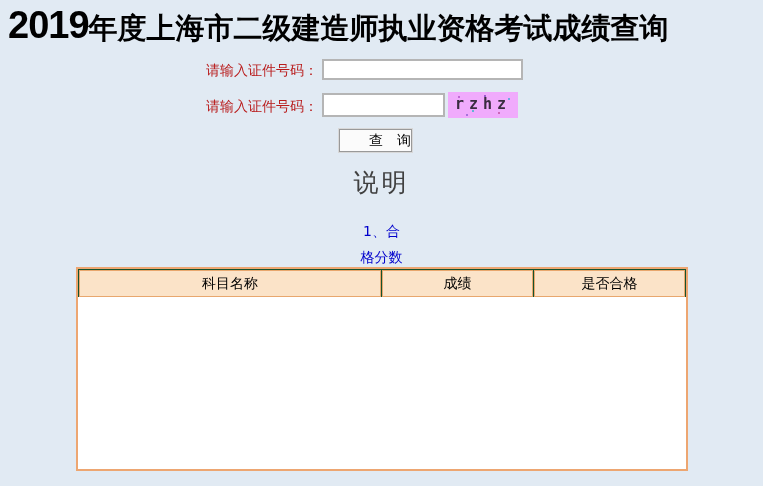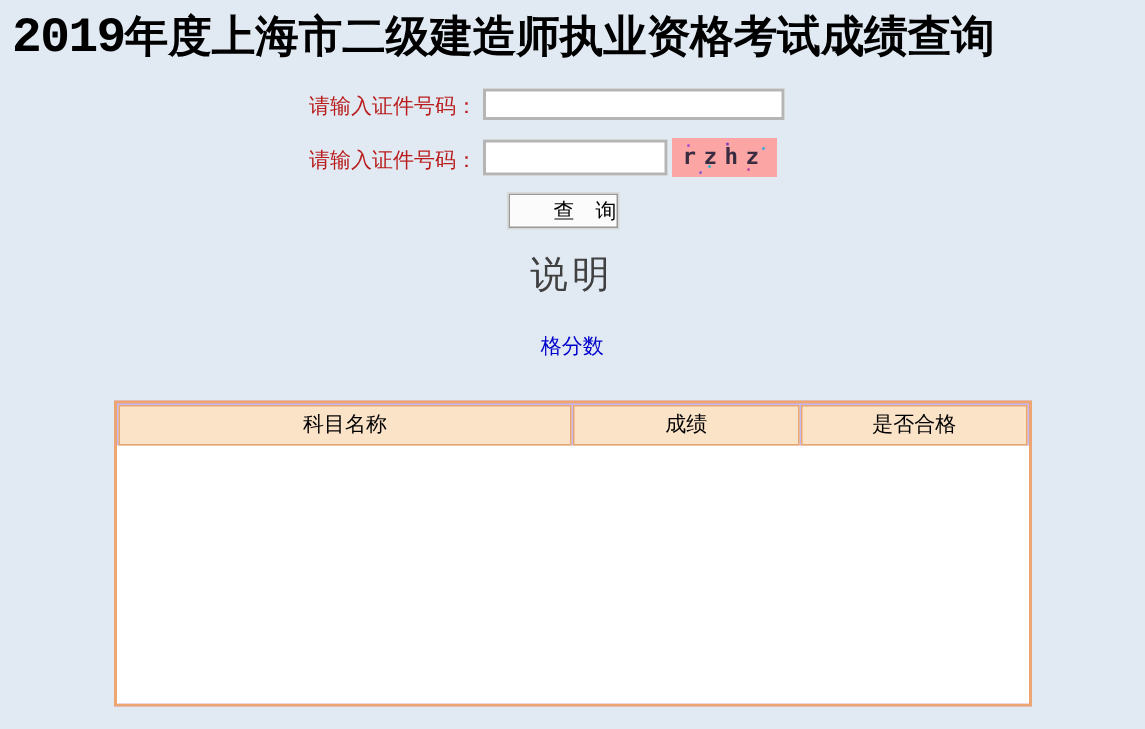--- a/index.html
+++ b/index.html
@@ -18,22 +18,22 @@
   .title {
     position: absolute;
     left: 8px;
     top: 4px;
     margin: 0;
     white-space: nowrap;
     color: #000;
     font-weight: bold;
   }
   .title .year {
-    font-family: Liberation Mono, monospace;
-    font-size: 33px;
+    font-family: Liberation Sans, sans-serif;
+    font-size: 38px;
     letter-spacing: -1px;
   }
   .title .rest {
     font-family: Liberation Mono, monospace;
     font-size: 29px;
   }
   
   .form-label {
     position: absolute;
     right: 445px;
@@ -57,21 +57,21 @@
     width: 201px; height: 21px;
   }
   .input-captcha {
     left: 322px; top: 93px;
     width: 123px; height: 24px;
   }
   .captcha-box {
     position: absolute;
     left: 448px; top: 92px;
     width: 70px; height: 26px;
-    background: #fca5a5;
+    background: #f0abfc;
     overflow: hidden;
     cursor: pointer;
   }
   .captcha-text {
     position: absolute;
     left: 0; top: 3px;
     width: 100%;
     text-align: center;
     font-family: "DejaVu Sans Mono", "Liberation Mono", monospace;
     font-weight: bold;
@@ -125,21 +125,21 @@
     cursor: pointer;
   }
   .notice-link .line { display: block; line-height: 26px; }
   
   .results-table {
     position: absolute;
     left: 76px; top: 267px;
     width: 612px; height: 204px;
     box-sizing: border-box;
     border: 2px solid #eda671;
-    background: #c4b5fd;
+    background: #14532d;
   }
   .results-header {
     display: flex;
     padding: 1px 1px 0 1px;
     gap: 1px;
   }
   .results-header .cell {
     box-sizing: border-box;
     background: #fbe3c8;
     border: 1px solid #e8a76e;
@@ -180,20 +180,21 @@
     <i class="noise n4"></i>
     <i class="noise n5"></i>
     <i class="noise n6"></i>
   </div>
 
   <button class="query-button">查　询</button>
 
   <h2 class="notice-heading">说明</h2>
 
   <a class="notice-link">
+    <span class="line">1、合</span>
     <span class="line">格分数</span>
   </a>
 
   <div class="results-table">
     <div class="results-header">
       <div class="cell c1">科目名称</div>
       <div class="cell c2">成绩</div>
       <div class="cell c3">是否合格</div>
     </div>
     <div class="results-body"></div>

